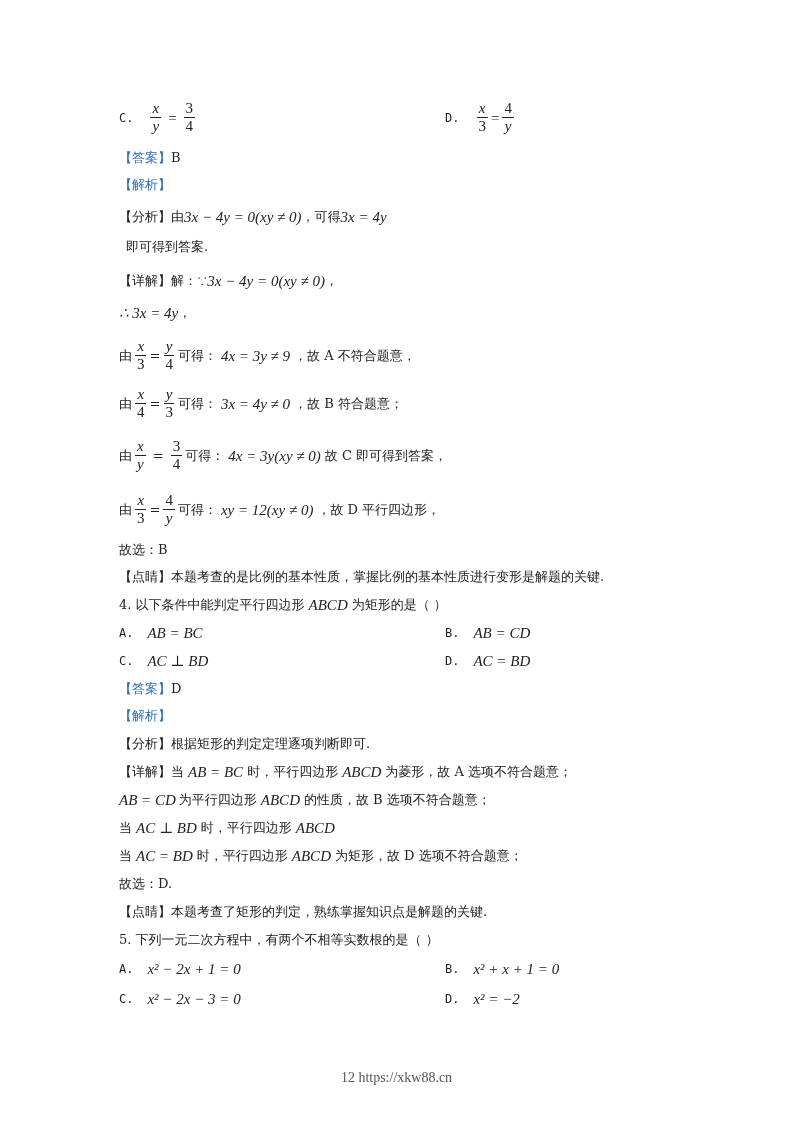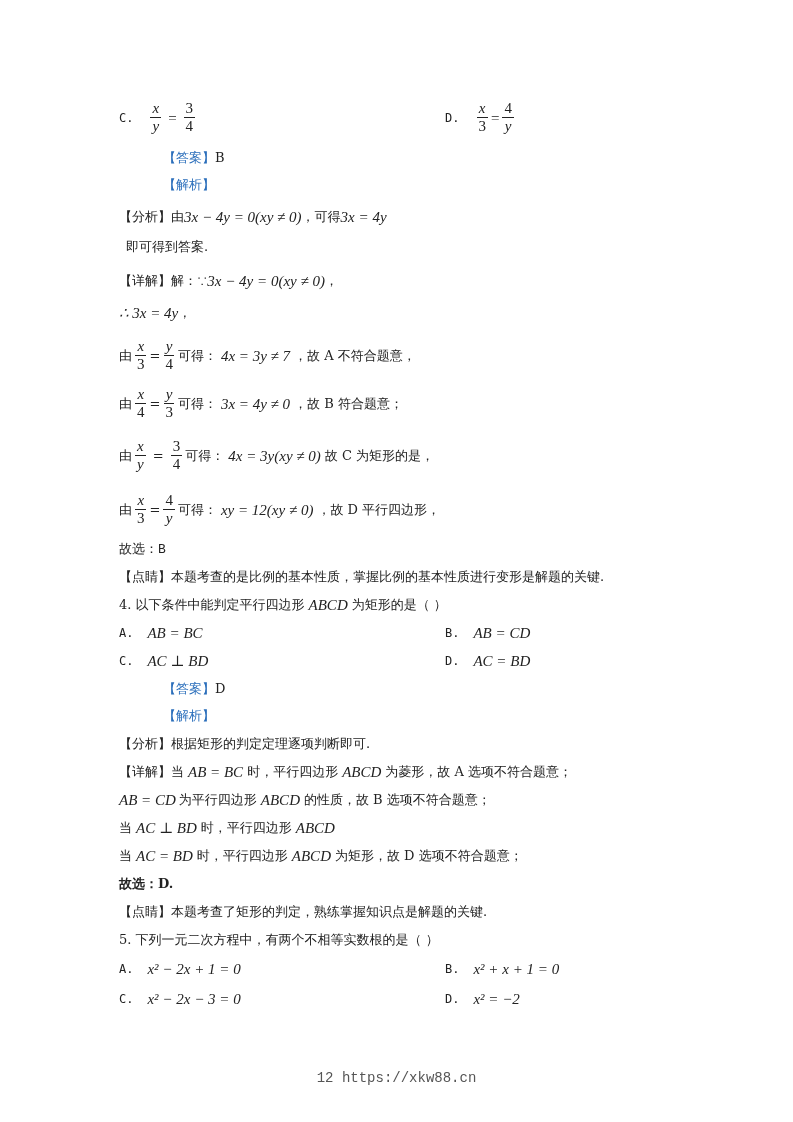--- a/index.html
+++ b/index.html
@@ -2,28 +2,28 @@
 <html><head>
 <meta charset="utf-8">
 <style>
   html, body { margin: 0; padding: 0; }
   body {
     width: 793px; height: 1122px; background: #ffffff; position: relative; overflow: hidden;
     font-family: "DejaVu Serif", "Liberation Serif", serif; color: #222;
   }
   .line { position: absolute; left: 119px; font-size: 13px; line-height: 20px; white-space: nowrap; display: flex; align-items: center; }
   .right { left: 445px; }
-  .tag { color: #2a6ebb; margin-left: 44px; }
+  .tag { color: #2a6ebb; }
   .m { font-family: "Liberation Serif", "DejaVu Serif", serif; font-style: italic; font-size: 15px; }
   .n { font-family: "Liberation Serif", "DejaVu Serif", serif; font-size: 15px; font-style: normal; }
   .frac { display: inline-flex; flex-direction: column; align-items: center; vertical-align: middle; margin: 0 3px; font-family: "Liberation Serif", serif; font-size: 15px; line-height: 17px; }
   .frac .num { border-bottom: 1px solid #222; padding: 0 2px; }
   .frac .den { padding: 0 2px; }
   .lbl { font-family: "DejaVu Sans Mono", "Liberation Mono", monospace; font-size: 12px; margin-right: 14px; }
-  .footer { position: absolute; top: 1070px; left: 0; width: 793px; text-align: center; font-family: Liberation Mono, monospace; font-size: 14px; color: #555; }
+  .footer { position: absolute; top: 1070px; left: 0; width: 793px; text-align: center; font-family: Liberation Serif, serif; font-size: 14px; color: #555; }
   .gap { margin: 0 4px; }
 </style>
 </head>
 <body>
 
 <div class="line" style="top:100px;">
   <span class="lbl">C.</span>
   <span class="frac">
       <span class="num m">x</span>
       <span class="den m">y</span>
@@ -76,21 +76,21 @@
 <div class="line" style="top:338px;">
   <span>由</span>
   <span class="frac">
       <span class="num m">x</span>
       <span class="den">3</span>
     </span>=<span class="frac">
       <span class="num m">y</span>
       <span class="den">4</span>
     </span>
   <span>可得：</span>
-  <span class="m gap">4x = 3y ≠ 7</span>
+  <span class="m gap">4x = 3y ≠ 9</span>
   <span>，故 A 不符合题意，</span>
 </div>
 <div class="line" style="top:386px;">
   <span>由</span>
   <span class="frac">
       <span class="num m">x</span>
       <span class="den">4</span>
     </span>=<span class="frac">
       <span class="num m">y</span>
       <span class="den">3</span>
@@ -103,37 +103,37 @@
   <span>由</span>
   <span class="frac">
       <span class="num m">x</span>
       <span class="den m">y</span>
     </span>&nbsp;=&nbsp;<span class="frac">
       <span class="num">3</span>
       <span class="den">4</span>
     </span>
   <span>可得：</span>
   <span class="m gap">4x = 3y(xy ≠ 0)</span>
-  <span>故 C 为矩形的是，</span>
+  <span>故 C 即可得到答案，</span>
 </div>
 <div class="line" style="top:492px;">
   <span>由</span>
   <span class="frac">
       <span class="num m">x</span>
       <span class="den">3</span>
     </span>=<span class="frac">
       <span class="num">4</span>
       <span class="den m">y</span>
     </span>
   <span>可得：</span>
   <span class="m gap">xy = 12(xy ≠ 0)</span>
   <span>，故 D 平行四边形，</span>
 </div>
 
-<div class="line" style="top:540px;font-family:Liberation Mono, monospace;">故选：B</div>
+<div class="line" style="top:540px;">故选：B</div>
 <div class="line" style="top:567px;">
   <span>【点睛】</span>
   <span>本题考查的是比例的基本性质，掌握比例的基本性质进行变形是解题的关键.</span>
 </div>
 
 <div class="line" style="top:595px;">
   <span>4.  以下条件中能判定平行四边形</span>
   <span class="m gap">ABCD</span>
   <span>为矩形的是（    ）</span>
 </div>
@@ -185,21 +185,21 @@
     <span>时，平行四边形</span>
   <span class="m gap">ABCD</span>
 </div>
 <div class="line" style="top:846px;">
   <span>当</span>
   <span class="m gap">AC = BD</span>
     <span>时，平行四边形</span>
   <span class="m gap">ABCD</span>
     <span>为矩形，故 D 选项不符合题意；</span>
 </div>
-<div class="line" style="top:874px;font-weight:bold;">故选：D.</div>
+<div class="line" style="top:874px;">故选：D.</div>
 <div class="line" style="top:902px;">
   <span>【点睛】</span>
     <span>本题考查了矩形的判定，熟练掌握知识点是解题的关键.</span>
 </div>
 
 <div class="line" style="top:930px;">5.  下列一元二次方程中，有两个不相等实数根的是（    ）</div>
 <div class="line" style="top:959px;">
   <span class="lbl">A.</span>
     <span class="m">x² − 2x + 1 = 0</span>
 </div>

